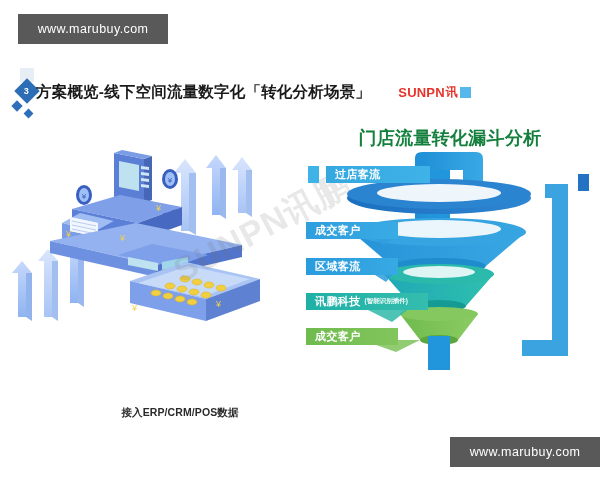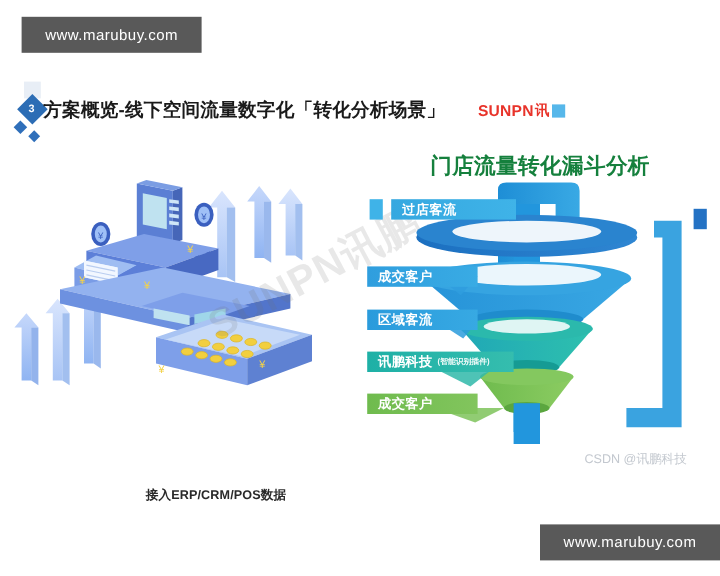--- a/index.html
+++ b/index.html
@@ -355,15 +355,14 @@
     </div>
 
     <div id="lbl-deal" class="lbl" data-interactable="true">
       <span data-interactable="false">成交客户</span>
     </div>
 
     <div id="tick-return" class="tick" data-interactable="false"></div>
 
   </div>
 
-  <div class="csdn-wm" data-interactable="false">CSDN @讯鹏科技</div>
 
 </div>
 
 </body></html>

